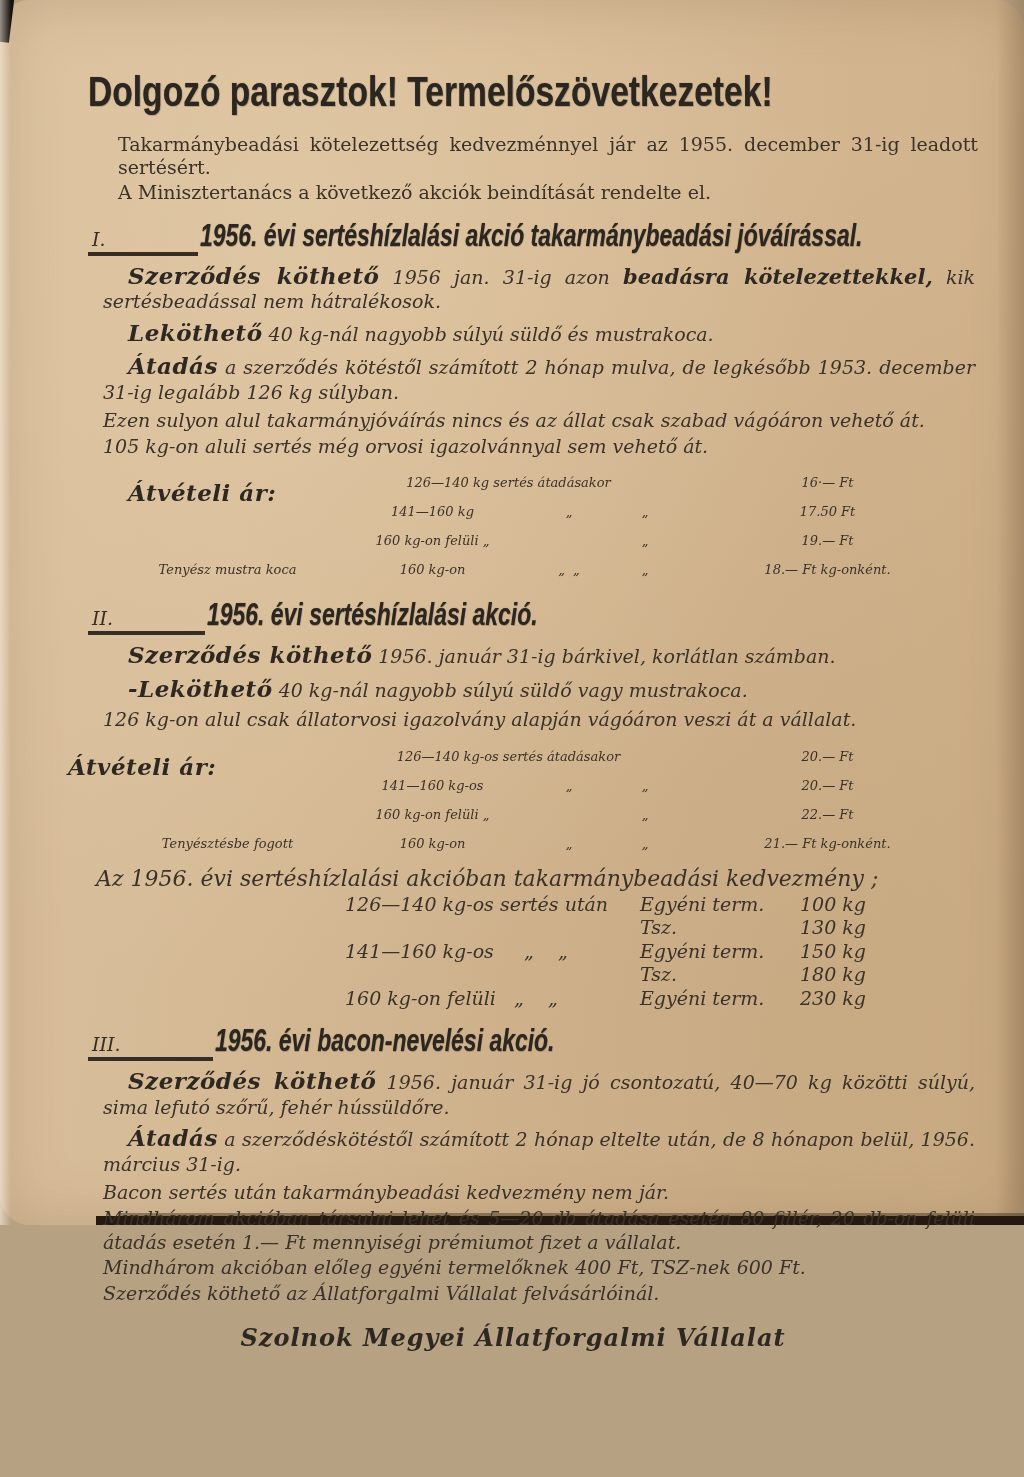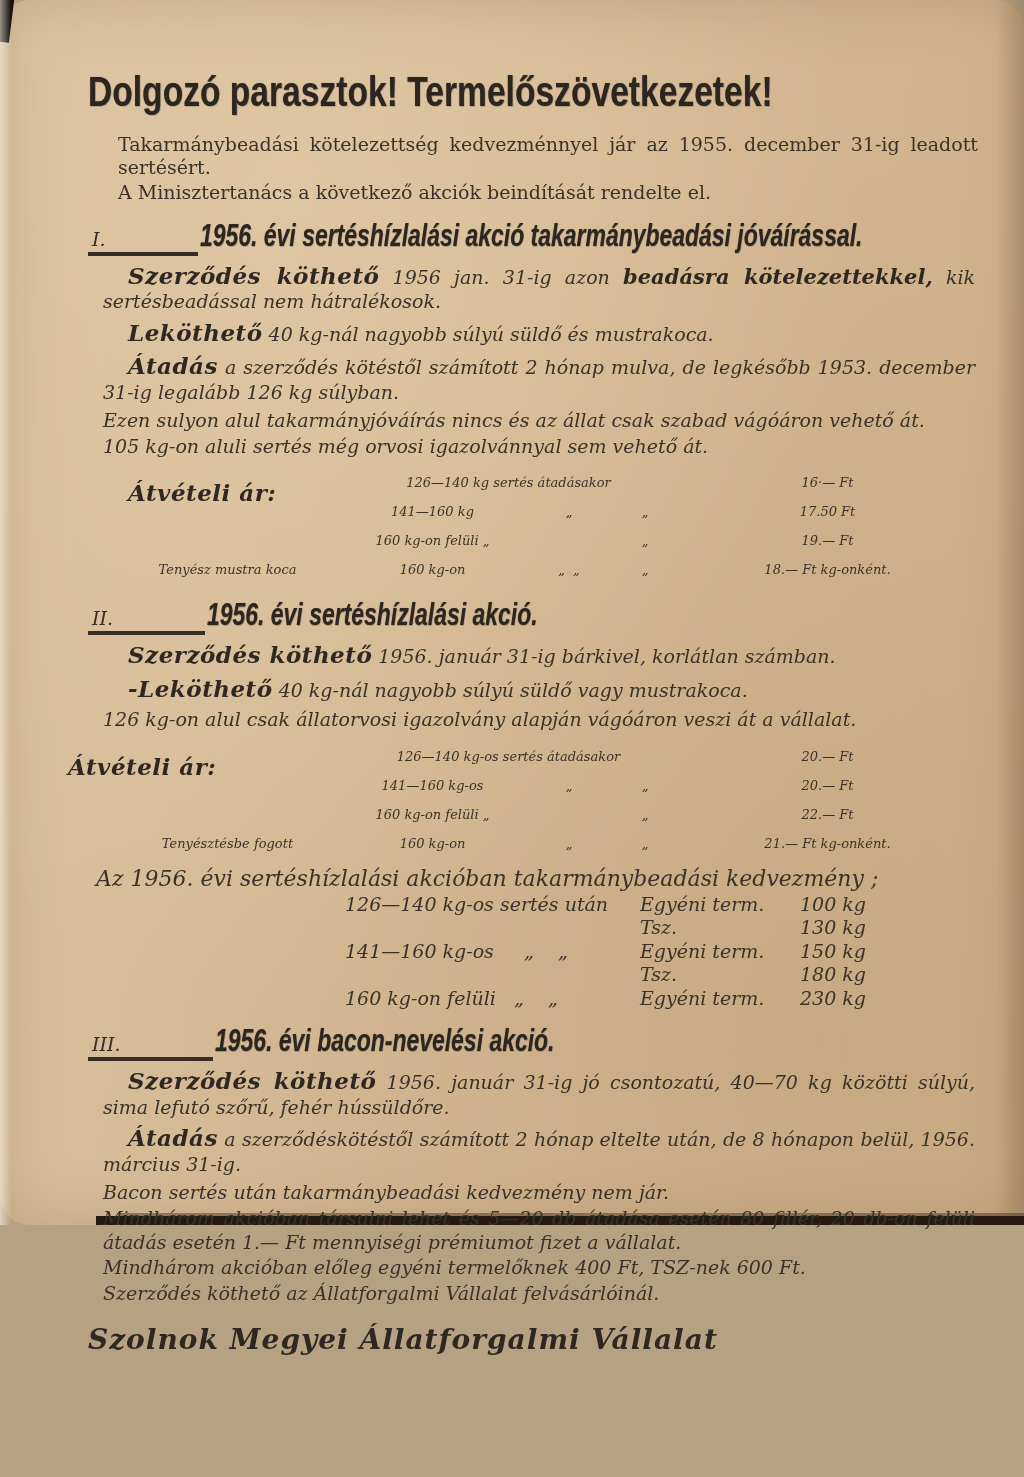--- a/index.html
+++ b/index.html
@@ -73,23 +73,23 @@
   .c-range.span3{grid-column:2 / span 3;}
   .c-d1{grid-column:3;}
   .c-d2{grid-column:4;}
   .c-price{grid-column:5;}
   
   .disc-intro{margin:8px 0 2px 8px;font-size:22px;}
   .disc-rows{margin-left:257px;}
   .disc-row{display:grid;grid-template-columns:295px 160px auto;line-height:23.5px;font-size:19px;white-space:nowrap;}
   
   .signature{
-    margin:18px 40px 16px 0;text-align:left;
+    margin:18px 40px 16px 0;text-align:center;
     font-family:"DejaVu Serif", serif;font-style:italic;font-weight:bold;
-    font-size:28px;color:#2e2822;letter-spacing:1px;
+    font-size:24px;color:#2e2822;letter-spacing:1px;
   }
 </style>
 </head>
 <body>
 
 <div class="page">
   <div class="corner-mark"></div>
   <div class="edge-left"></div>
   <div class="edge-right"></div>
   <div class="bottom-strip"></div>

